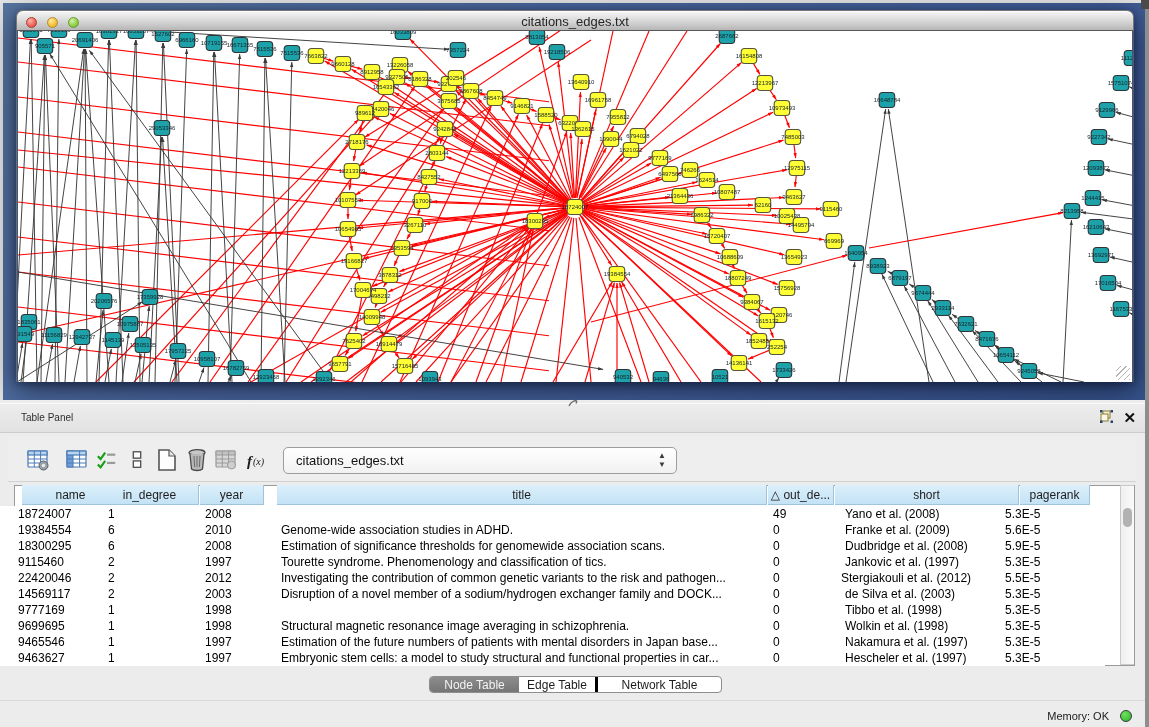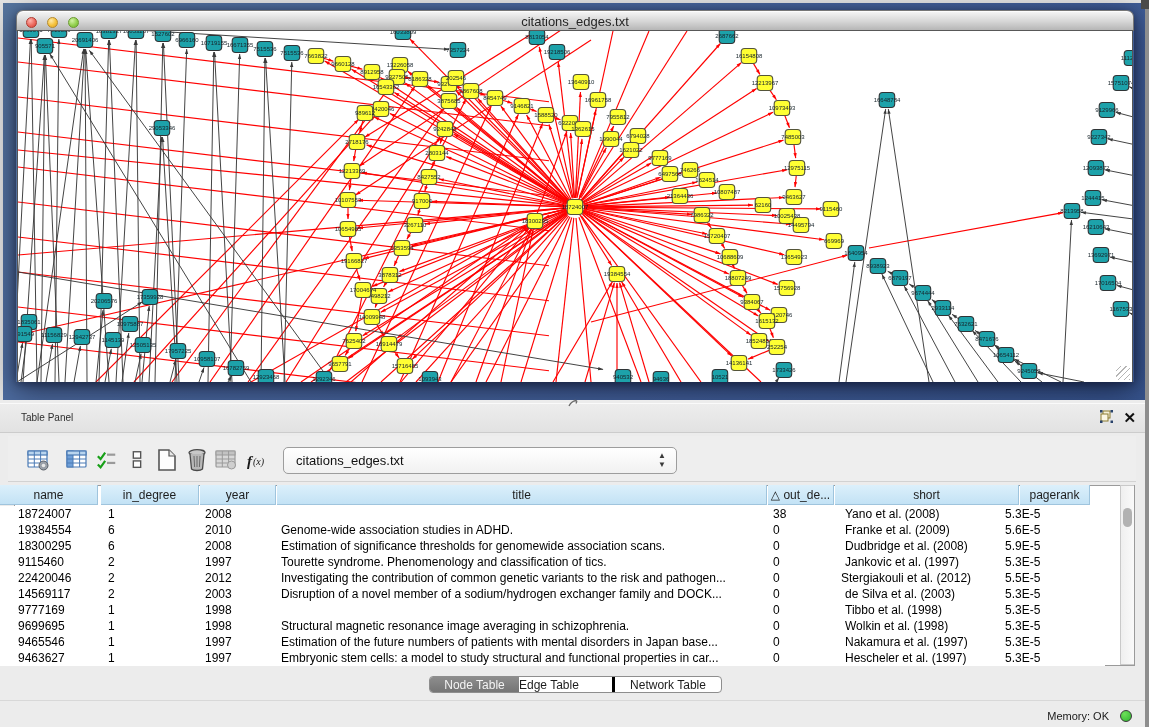--- a/index.html
+++ b/index.html
@@ -29,21 +29,21 @@
 .hcell{position:absolute;top:485px;height:20px;background:linear-gradient(#dcf0fb,#c3e2f5);border-right:1px solid #9fc4dd;
  border-bottom:1px solid #9fc4dd;font-size:12px;color:#1d1d1d;text-align:center;line-height:20px}
 .trow{position:absolute;left:0;width:1105px;height:16px;font-size:12px;color:#000;background:#fff}
 .trow span{position:absolute;top:1px;white-space:nowrap}
 #vsb{position:absolute;left:1120px;top:485px;width:14px;height:180px;background:linear-gradient(90deg,#efefef,#fafafa);
  border:1px solid #c9c9c9;border-right:none}
 #vsb div{position:absolute;left:2px;top:22px;width:9px;height:19px;background:#b2b2b2;border-radius:5px}
 #tabs{position:absolute;left:429px;top:676px;width:293px;height:17px;border:1px solid #8e8e8e;border-radius:4px;
  background:#fff;font-size:12px;color:#1c1c1c;display:flex}
 #tabs .t1{width:89px;background:linear-gradient(#8d8d8d,#757575);color:#f4f4f4;border-radius:3px 0 0 3px;text-align:center;line-height:16px}
-#tabs .t2{width:96px;text-align:left;line-height:16px;border-right:3px solid #000000}
+#tabs .t2{width:79px;text-align:center;line-height:16px;border-right:3px solid #000000}
 #tabs .t3{flex:1;text-align:center;line-height:16px}
 #status{position:absolute;left:0;top:700px;width:1145px;height:27px;background:#ececec;border-top:1px solid #d8d8d8}
 #mem{position:absolute;right:40px;top:710px;font-size:11px;color:#1a1a1a}
 #dot{position:absolute;right:17px;top:710px;width:12px;height:12px;border-radius:50%;
  background:radial-gradient(circle at 35% 30%,#6ee05a,#2eb52e);border:1.5px solid #3a3a3a}
 #redge{position:absolute;right:0;top:0;width:4px;height:727px;background:#8e8e8e}
 #redge div{position:absolute;top:0;left:-4px;width:8px;height:9px;background:#4a4a4a}
 </style></head><body>
 <div id="root">
 <div id="netbg"></div>
@@ -864,32 +864,32 @@
         <line x1="2" y1="11" x2="21" y2="11" stroke="#9a9a9a"></line>
         <line x1="2" y1="15" x2="21" y2="15" stroke="#9a9a9a"></line>
         <circle cx="17.5" cy="17" r="4" fill="#cfcfcf" stroke="#9a9a9a"></circle>
       </svg></div>
     <div style="position:absolute;left:245px;top:449px;width:26px;height:24px"><svg width="26" height="24" viewBox="0 0 24 24">
         <text x="1" y="17" font-style="italic" font-weight="bold" font-size="15" font-family="Liberation Serif,serif" fill="#1a1a1a">f</text>
         <text x="7" y="16" font-style="italic" font-size="10" font-family="Liberation Serif,serif" fill="#1a1a1a">(x)</text>
       </svg></div>
 <div id="dd">citations_edges.txt<span class="arr">▲<br>▼</span></div>
 <div id="tbl"></div>
-<div class="hcell" style="left:0;width:98px">name</div>
+<div class="hcell" style="left:22px;width:98px">name</div>
     <div class="hcell" style="left:101px;width:98px">in_degree</div>
-    <div class="hcell" style="left:200px;width:76px">year</div>
+    <div class="hcell" style="left:200px;width:64px">year</div>
     <div class="hcell" style="left:277px;width:490px">title</div>
     <div class="hcell" style="left:768px;width:66px">△ out_de...</div>
     <div class="hcell" style="left:835px;width:184px">short</div>
     <div class="hcell" style="left:1020px;width:70px">pagerank</div>
 <div class="trow" style="top:506px">
       <span style="left:18px">18724007</span>
       <span style="left:108px">1</span>
       <span style="left:205px">2008</span>
-      <span style="left:773px">38</span>
+      <span style="left:773px">49</span>
       <span style="left:845px">Yano et al. (2008)</span>
       <span style="left:1005px">5.3E-5</span>
     </div>
     <div class="trow" style="top:522px">
       <span style="left:18px">19384554</span>
       <span style="left:108px">6</span>
       <span style="left:205px">2010</span>
       <span style="left:281px">Genome-wide association studies in ADHD.</span>
       <span style="left:773px">0</span>
       <span style="left:845px">Franke et al. (2009)</span>

